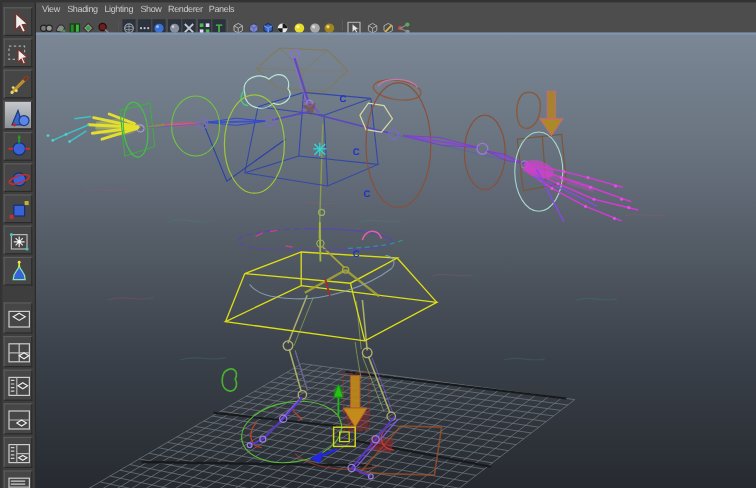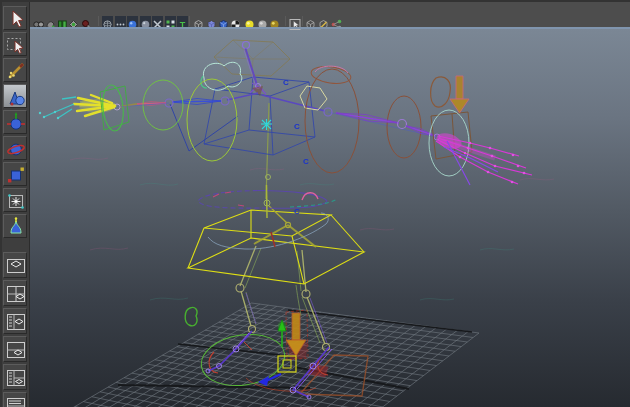--- a/index.html
+++ b/index.html
@@ -383,20 +383,28 @@
         <path d="M5,8 h3 M5,11 h3 M5,14 h3 M5,17 h3" stroke="#d0d0d0"></path>
         <path d="M15,14.5 L18.5,16.5 L15,18.5 L11.5,16.5 Z" fill="none" stroke="#ececec"></path>
       </svg></div>
 <div class="tb" style="top:392px;height:26px;background:#464646"><svg width="24" height="26" viewBox="0 0 24 26">
         <rect x="3.5" y="5.5" width="17" height="15" fill="none" stroke="#cdcdcd"></rect>
         <line x1="3.5" y1="13" x2="20.5" y2="13" stroke="#b8b8b8"></line>
         <path d="M5,8 h12 M5,10.5 h12" stroke="#d0d0d0"></path>
       </svg></div>
   </div>
 <div id="topbar">
+    <div id="menus">
+      <span style="position:absolute;left:5px;top:3px">View</span>
+      <span style="position:absolute;left:26px;top:3px">Shading</span>
+      <span style="position:absolute;left:57px;top:3px">Lighting</span>
+      <span style="position:absolute;left:87px;top:3px">Show</span>
+      <span style="position:absolute;left:110px;top:3px">Renderer</span>
+      <span style="position:absolute;left:144px;top:3px">Panels</span>
+    </div>
     <div id="irow">
       <div class="ti" style="left:33px;width:11px;background:#4d4d4d"><svg width="11" height="11" viewBox="0 0 11 11">
           <circle cx="3.4" cy="5.5" r="2.6" fill="#777" stroke="#222"></circle>
           <circle cx="8" cy="5.5" r="2.6" fill="#999" stroke="#222"></circle>
         </svg></div>
 <div class="ti" style="left:45px;width:11px;background:#4d4d4d"><svg width="11" height="11" viewBox="0 0 11 11">
           <path d="M2,8 C2,4 5,2 7,3 L9,5 L7,9 Z" fill="#8a8a8a" stroke="#333"></path>
           <circle cx="8.2" cy="7.8" r="1.3" fill="#3aa03a"></circle>
         </svg></div>
 <div class="ti" style="left:57px;width:11px;background:#4d4d4d"><svg width="11" height="11" viewBox="0 0 11 11">

